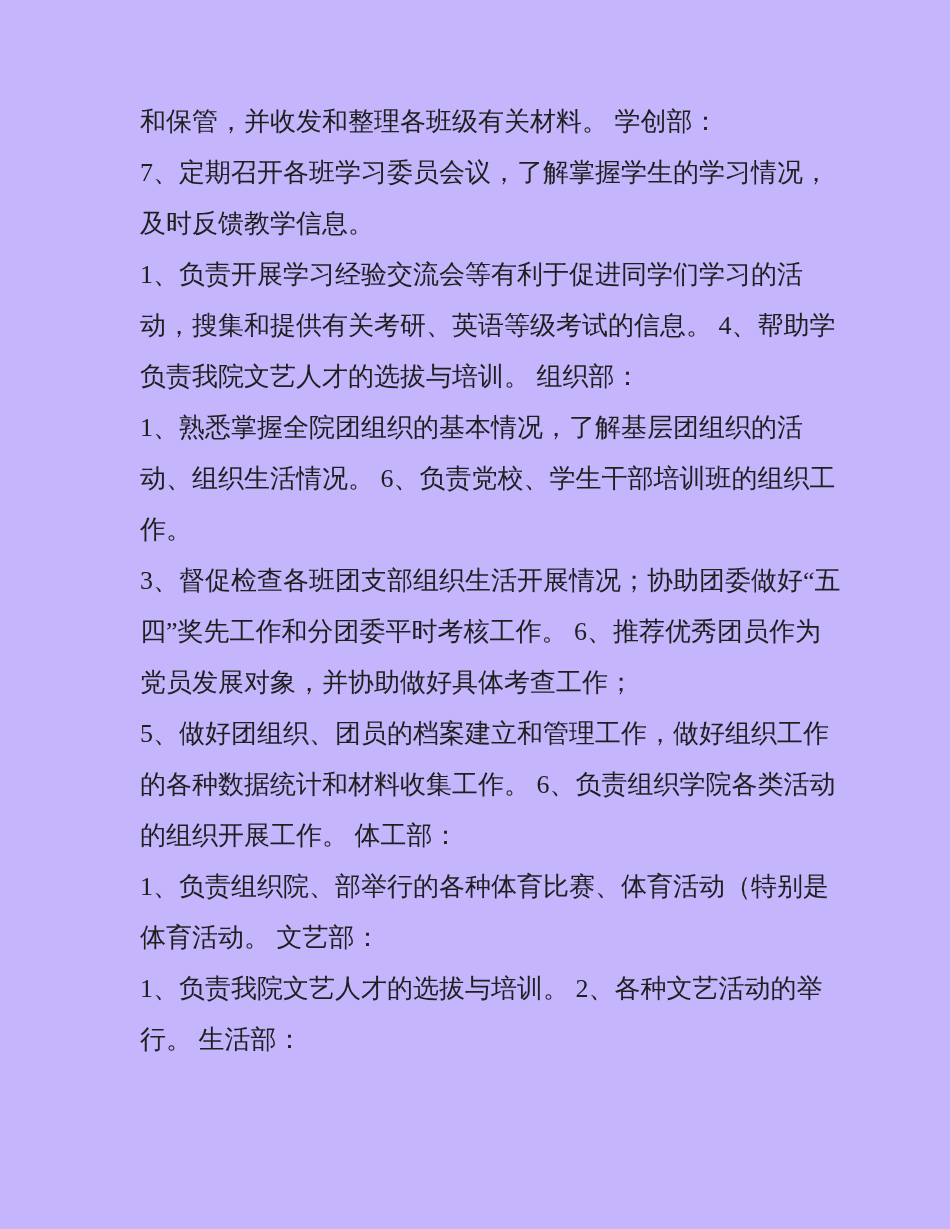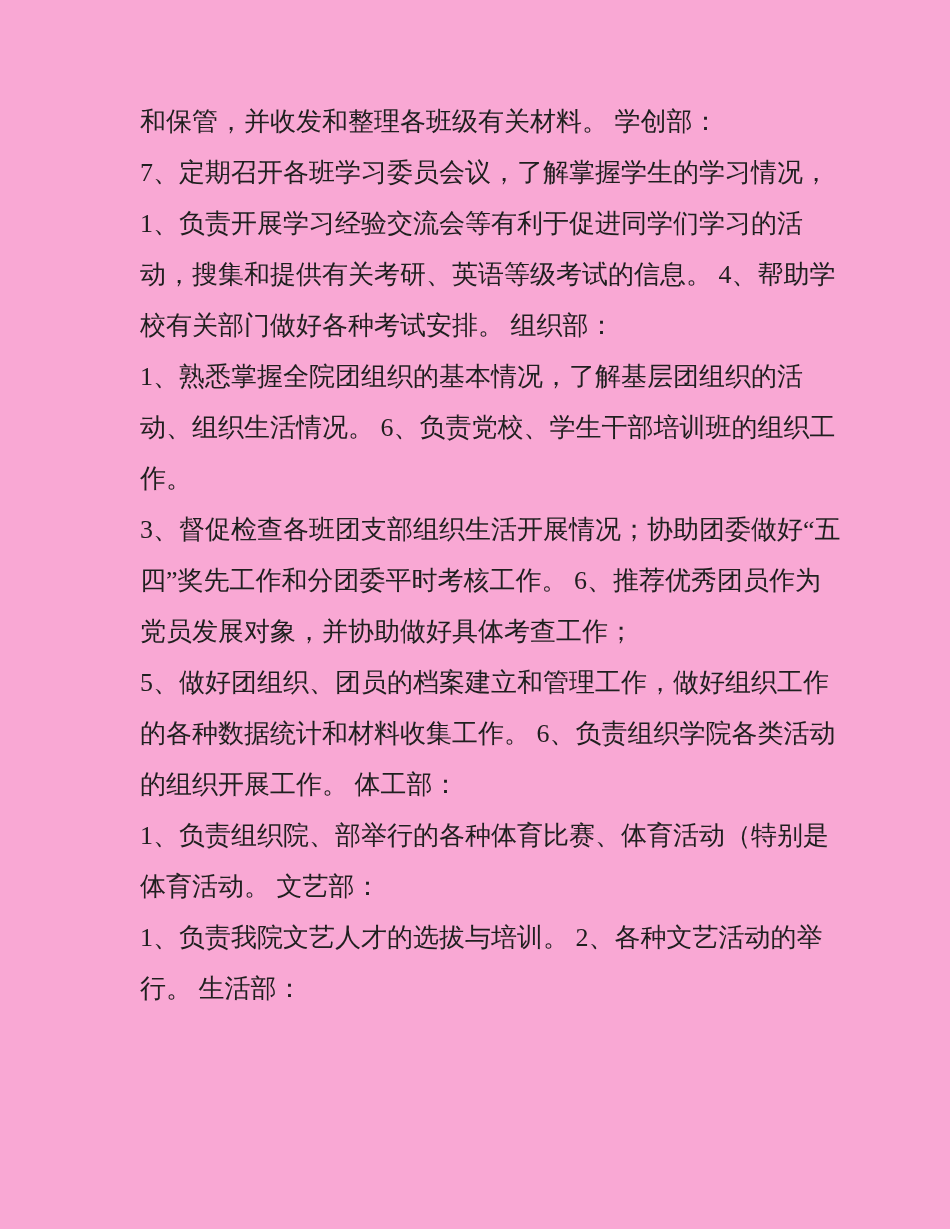--- a/index.html
+++ b/index.html
@@ -4,21 +4,21 @@
 <style>
   html, body {
     margin: 0;
     padding: 0;
     background: #ffffff;
   }
   .page {
     position: relative;
     width: 950px;
     height: 1229px;
-    background: #f9a8d4;
+    background: #c4b5fd;
     box-sizing: border-box;
     overflow: hidden;
   }
   .doc-body {
     position: absolute;
     left: 140px;
     top: 96px;
     width: 690px;
     font-family: "Liberation Serif", "DejaVu Serif", serif;
     font-size: 26px;
@@ -31,23 +31,24 @@
     height: 51px;
   }
 </style>
 </head>
 <body>
 
 <div class="page">
   <div class="doc-body">
       <div class="line">和保管，并收发和整理各班级有关材料。 学创部：</div>
       <div class="line">7、定期召开各班学习委员会议，了解掌握学生的学习情况，</div>
+      <div class="line">及时反馈教学信息。</div>
       <div class="line">1、负责开展学习经验交流会等有利于促进同学们学习的活</div>
       <div class="line">动，搜集和提供有关考研、英语等级考试的信息。 4、帮助学</div>
-      <div class="line">校有关部门做好各种考试安排。 组织部：</div>
+      <div class="line">负责我院文艺人才的选拔与培训。 组织部：</div>
       <div class="line">1、熟悉掌握全院团组织的基本情况，了解基层团组织的活</div>
       <div class="line">动、组织生活情况。 6、负责党校、学生干部培训班的组织工</div>
       <div class="line">作。</div>
       <div class="line">3、督促检查各班团支部组织生活开展情况；协助团委做好“五</div>
       <div class="line">四”奖先工作和分团委平时考核工作。 6、推荐优秀团员作为</div>
       <div class="line">党员发展对象，并协助做好具体考查工作；</div>
       <div class="line">5、做好团组织、团员的档案建立和管理工作，做好组织工作</div>
       <div class="line">的各种数据统计和材料收集工作。 6、负责组织学院各类活动</div>
       <div class="line">的组织开展工作。 体工部：</div>
       <div class="line">1、负责组织院、部举行的各种体育比赛、体育活动（特别是</div>

